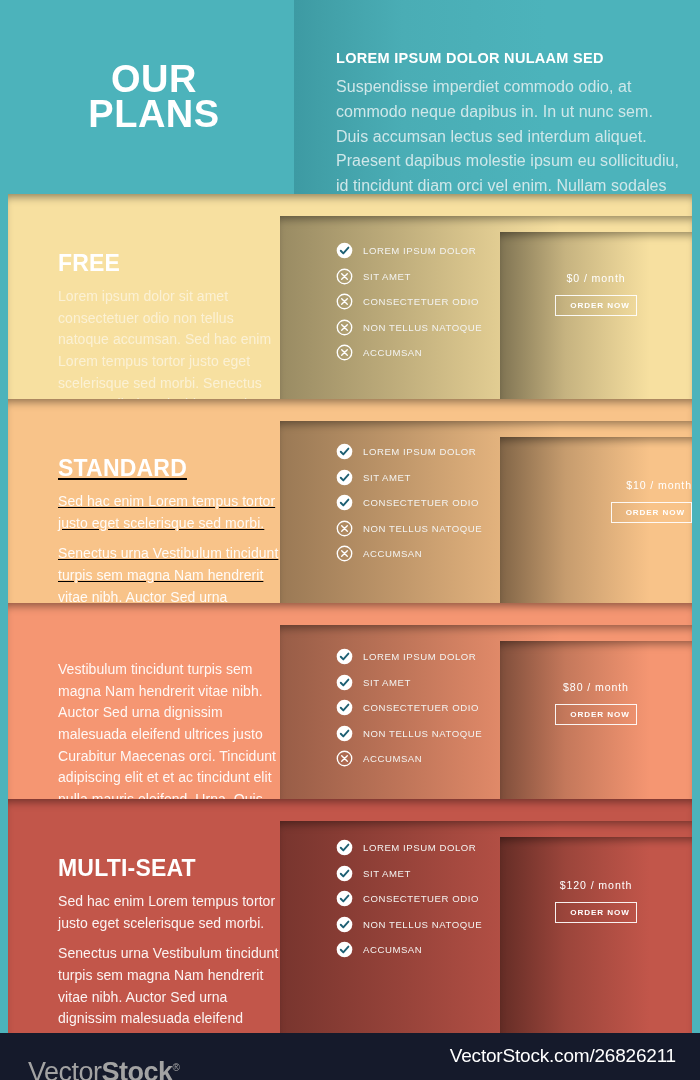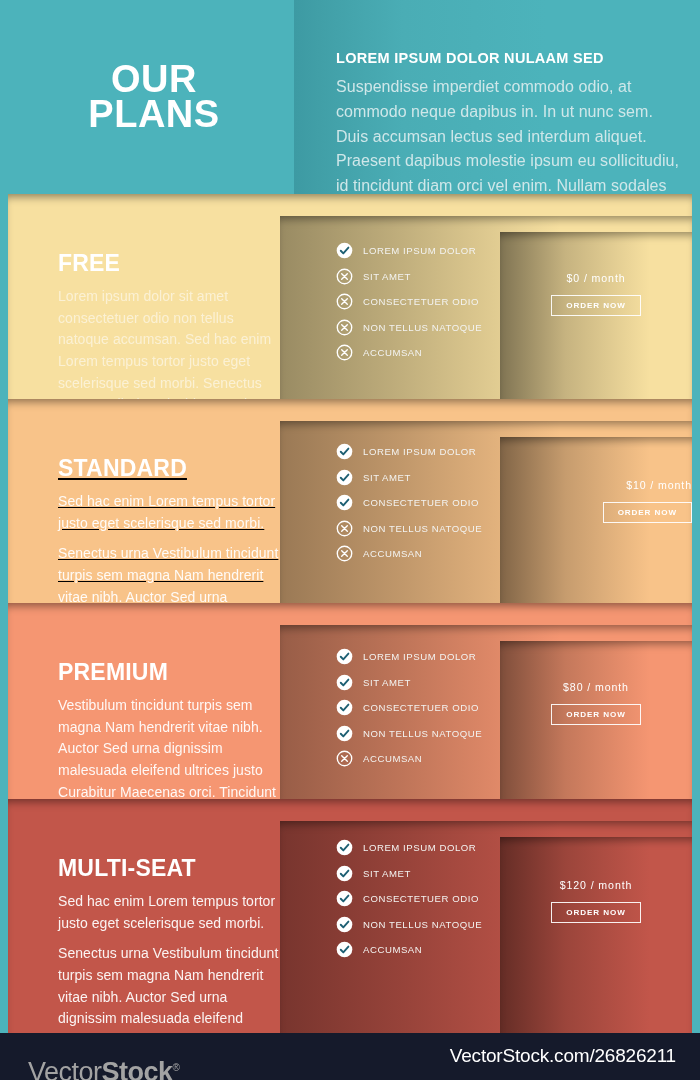--- a/index.html
+++ b/index.html
@@ -149,21 +149,21 @@
     letter-spacing: 0.9px;
     margin-bottom: 10px;
   }
   .order-btn {
     display: inline-block;
     border: 1.4px solid rgba(255,255,255,0.92);
     color: #ffffff;
     font-size: 8.1px;
     font-weight: bold;
     letter-spacing: 0.9px;
-    padding: 6px 14px 5px 14px;
+    padding: 6px 6px 5px 14px;
     background: transparent;
     line-height: 1;
   }
 
   
   .footer {
     position: absolute;
     left: 0; top: 1033px;
     width: 700px; height: 47px;
     background: #151a2b;
@@ -304,21 +304,20 @@
             <span class="feat-label">ACCUMSAN</span>
           </li>
         </ul>
         <div class="price-block" style="top: 80px; text-align: right;"><div class="price">$10 / month</div><div class="order-btn">ORDER NOW</div></div>
       </div>
       <div class="plan" style="top: 603px; height: 196px;">
         <div class="band-left" style="background: rgb(245, 150, 114); box-shadow: rgba(0, 0, 0, 0.42) 0px 7px 9px -4px inset;"></div>
         <div class="band-mid" style="top: 22px; height: 174px; background: linear-gradient(90deg, rgb(152, 93, 71) 0%, rgb(191, 117, 89) 30%, rgb(245, 150, 114) 68%, rgb(245, 150, 114) 100%); box-shadow: rgba(0, 0, 0, 0.4) 0px 7px 9px -4px inset;"></div>
         <div class="band-right" style="top: 38px; height: 158px; background: linear-gradient(90deg, rgb(127, 78, 59) 0%, rgb(196, 120, 91) 34%, rgb(245, 150, 114) 78%, rgb(245, 150, 114) 100%); box-shadow: rgba(0, 0, 0, 0.4) 0px 7px 9px -4px inset;"></div>
         <div class="plan-title-wrap" style="top: 56px;">
-          <div class="plan-title">PREMIUM</div>
           <div class="plan-desc" style="color: rgba(255, 255, 255, 0.93);">Vestibulum tincidunt turpis sem magna Nam hendrerit vitae nibh. Auctor Sed urna dignissim malesuada eleifend ultrices justo Curabitur Maecenas orci. Tincidunt adipiscing elit et et ac tincidunt elit nulla mauris eleifend. Urna. Quis ante odio</div>
         </div>
         <ul class="features" style="left: 328px; top: 41px;">
           <li class="feature">
             <svg class="feat-icon" viewBox="0 0 20 20">
               <circle cx="10" cy="10" r="9.2" fill="#ffffff"></circle>
               <path d="M5.6 10.3 L8.6 13.4 L14.6 6.6" fill="none" stroke="#1d5f73" stroke-width="2.2" stroke-linecap="round" stroke-linejoin="round"></path>
             </svg>
             <span class="feat-label">LOREM IPSUM DOLOR</span>
           </li>

